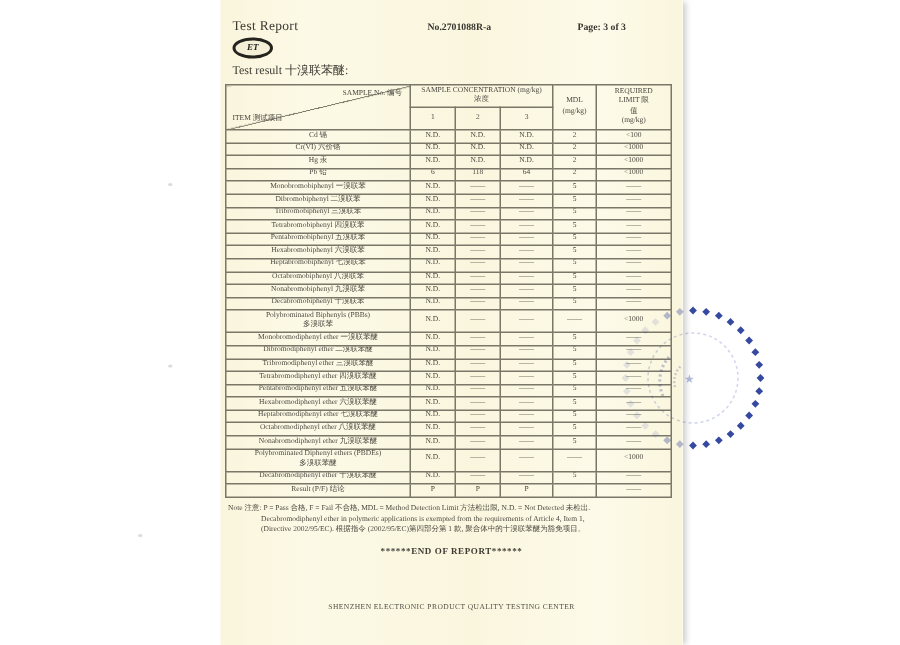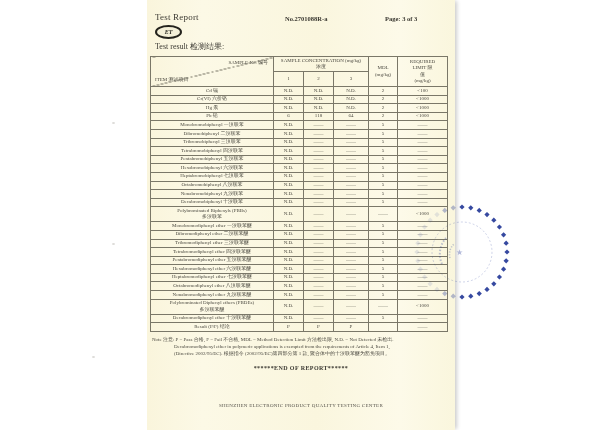--- a/index.html
+++ b/index.html
@@ -46,21 +46,21 @@
 
   <div class="paper">
 
     <div class="report-title">Test Report</div>
     <div class="logo">
       <span>ET</span>
     </div>
     <div class="report-no">No.2701088R-a</div>
     <div class="page-ind">Page: 3 of 3</div>
 
-    <div class="section-title">Test result  检测结果:</div>
+    <div class="section-title">Test result  十溴联苯醚:</div>
 
     <table class="results">
       <colgroup>
         <col style="width:123px">
           <col style="width:30px">
           <col style="width:30px">
         <col style="width:35px">
           <col style="width:29px">
           <col style="width:50px">
       </colgroup>

